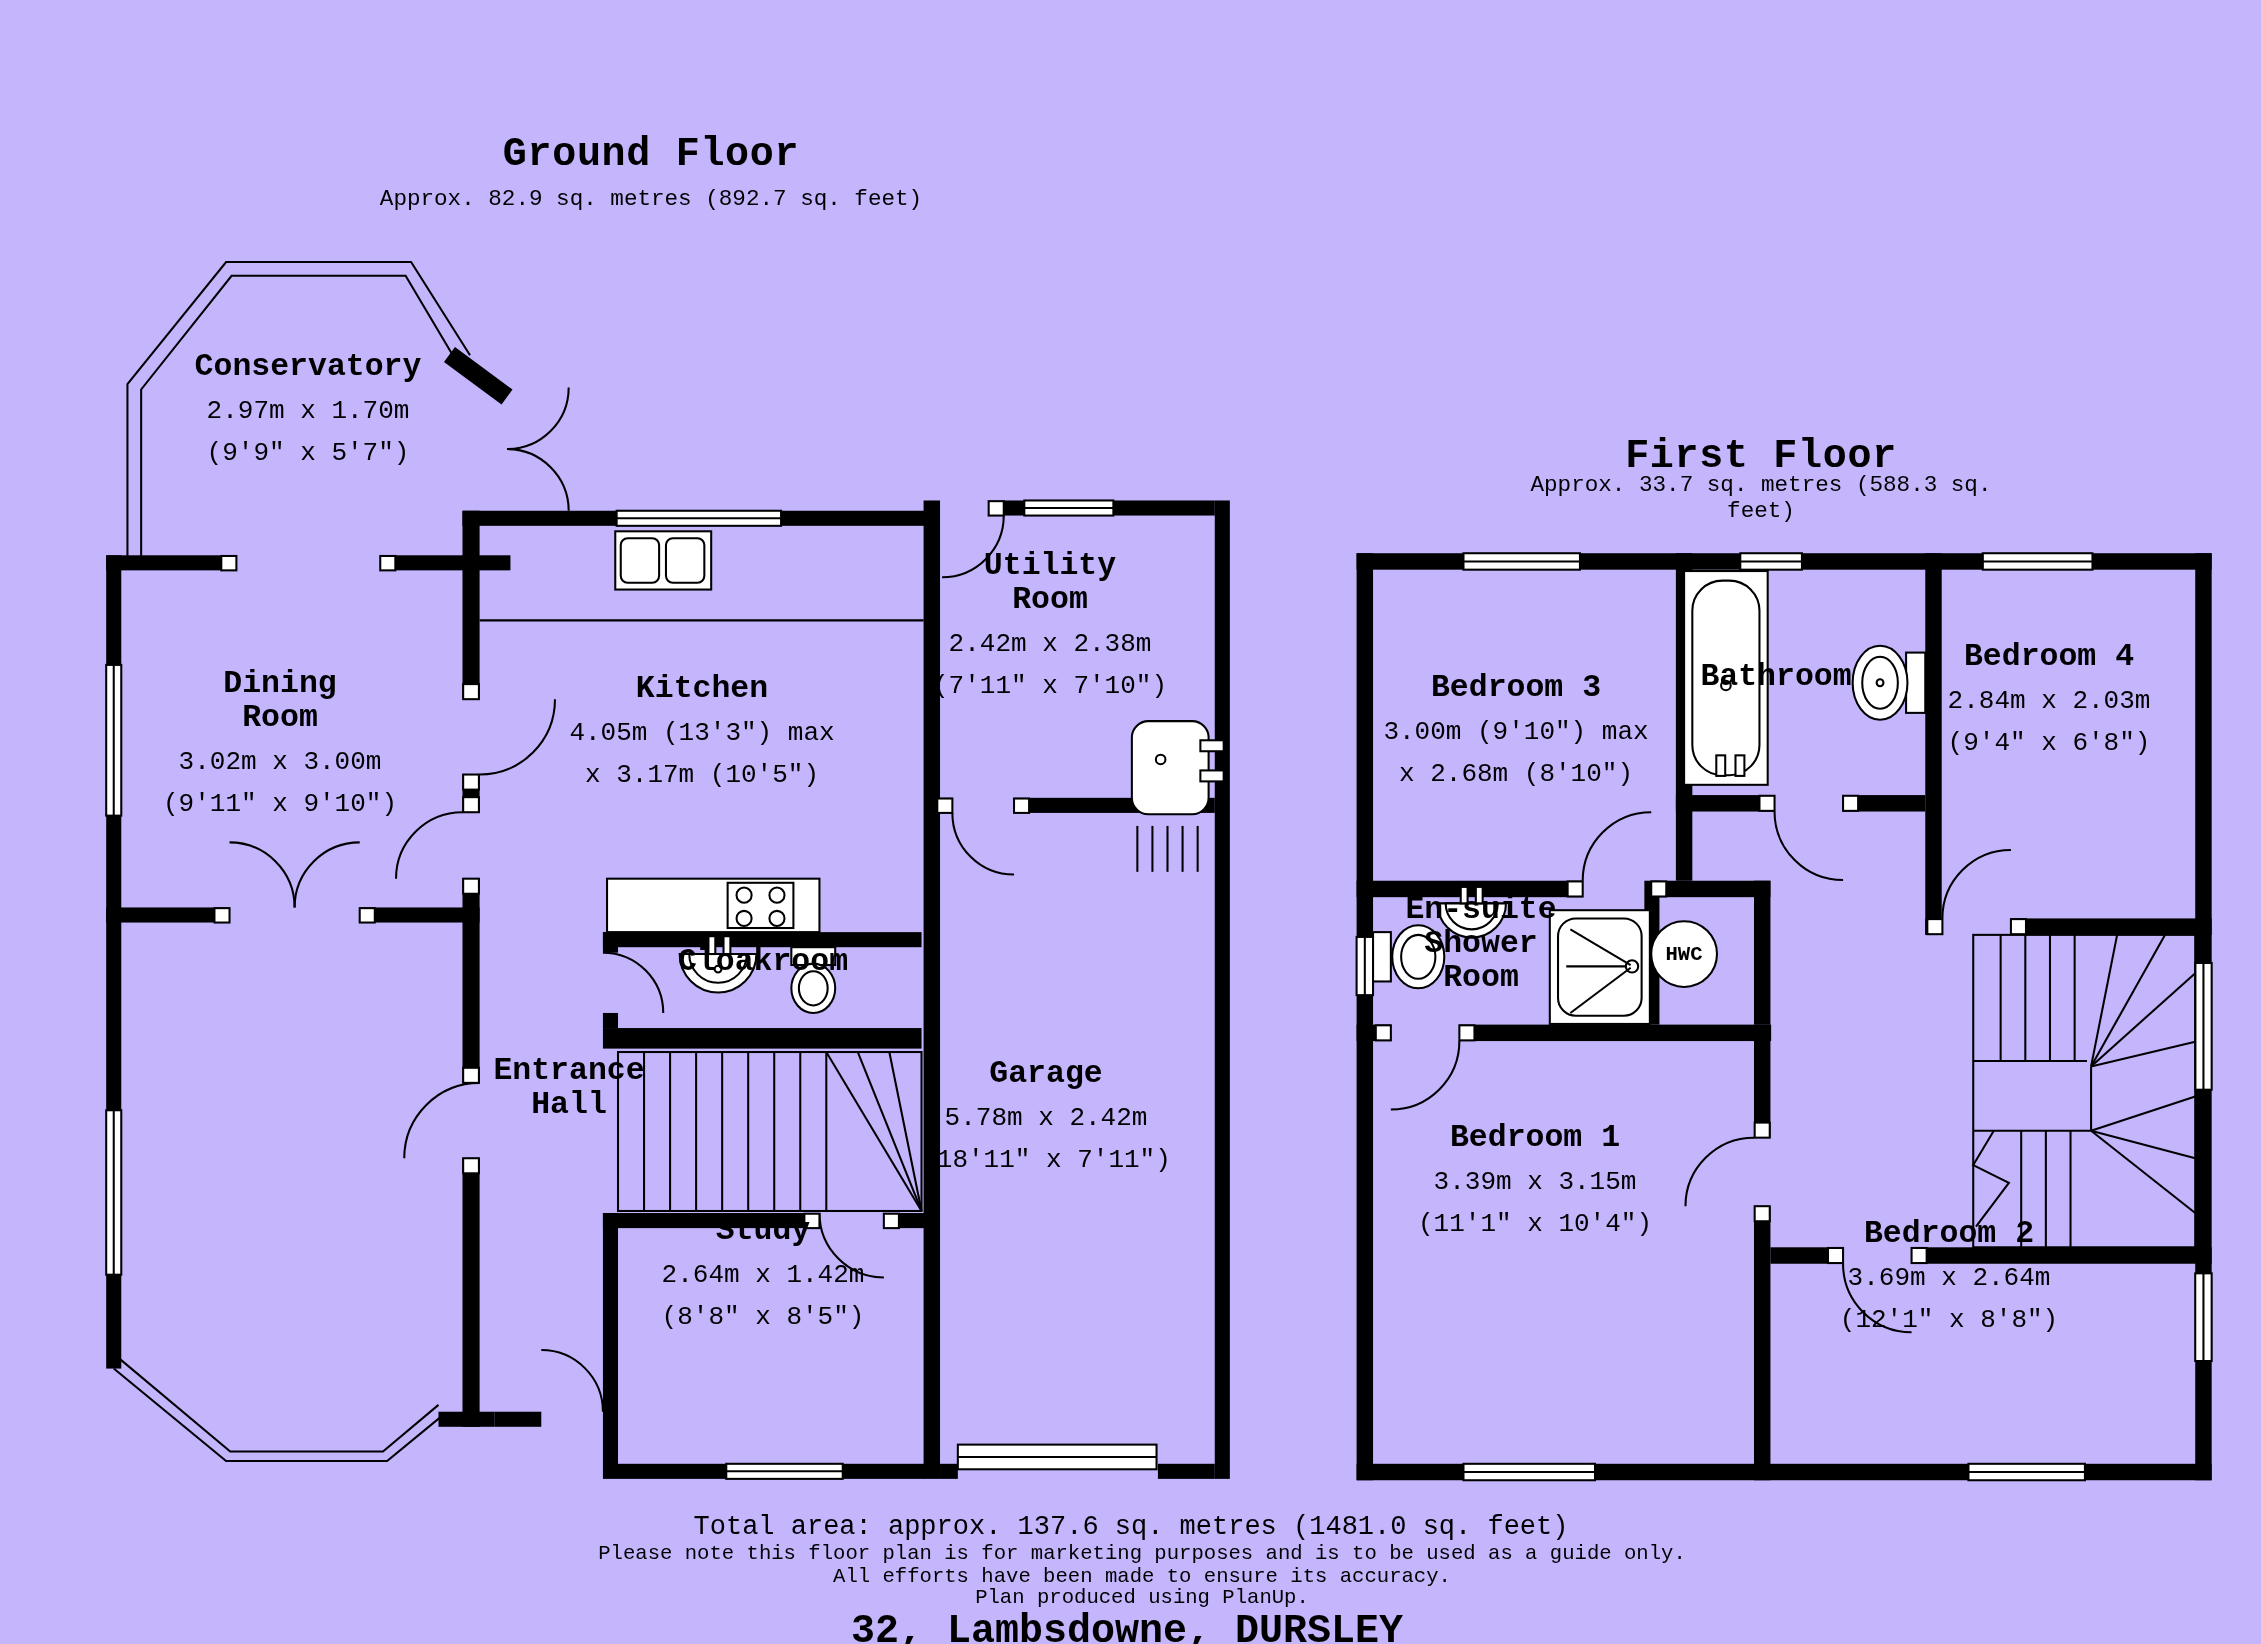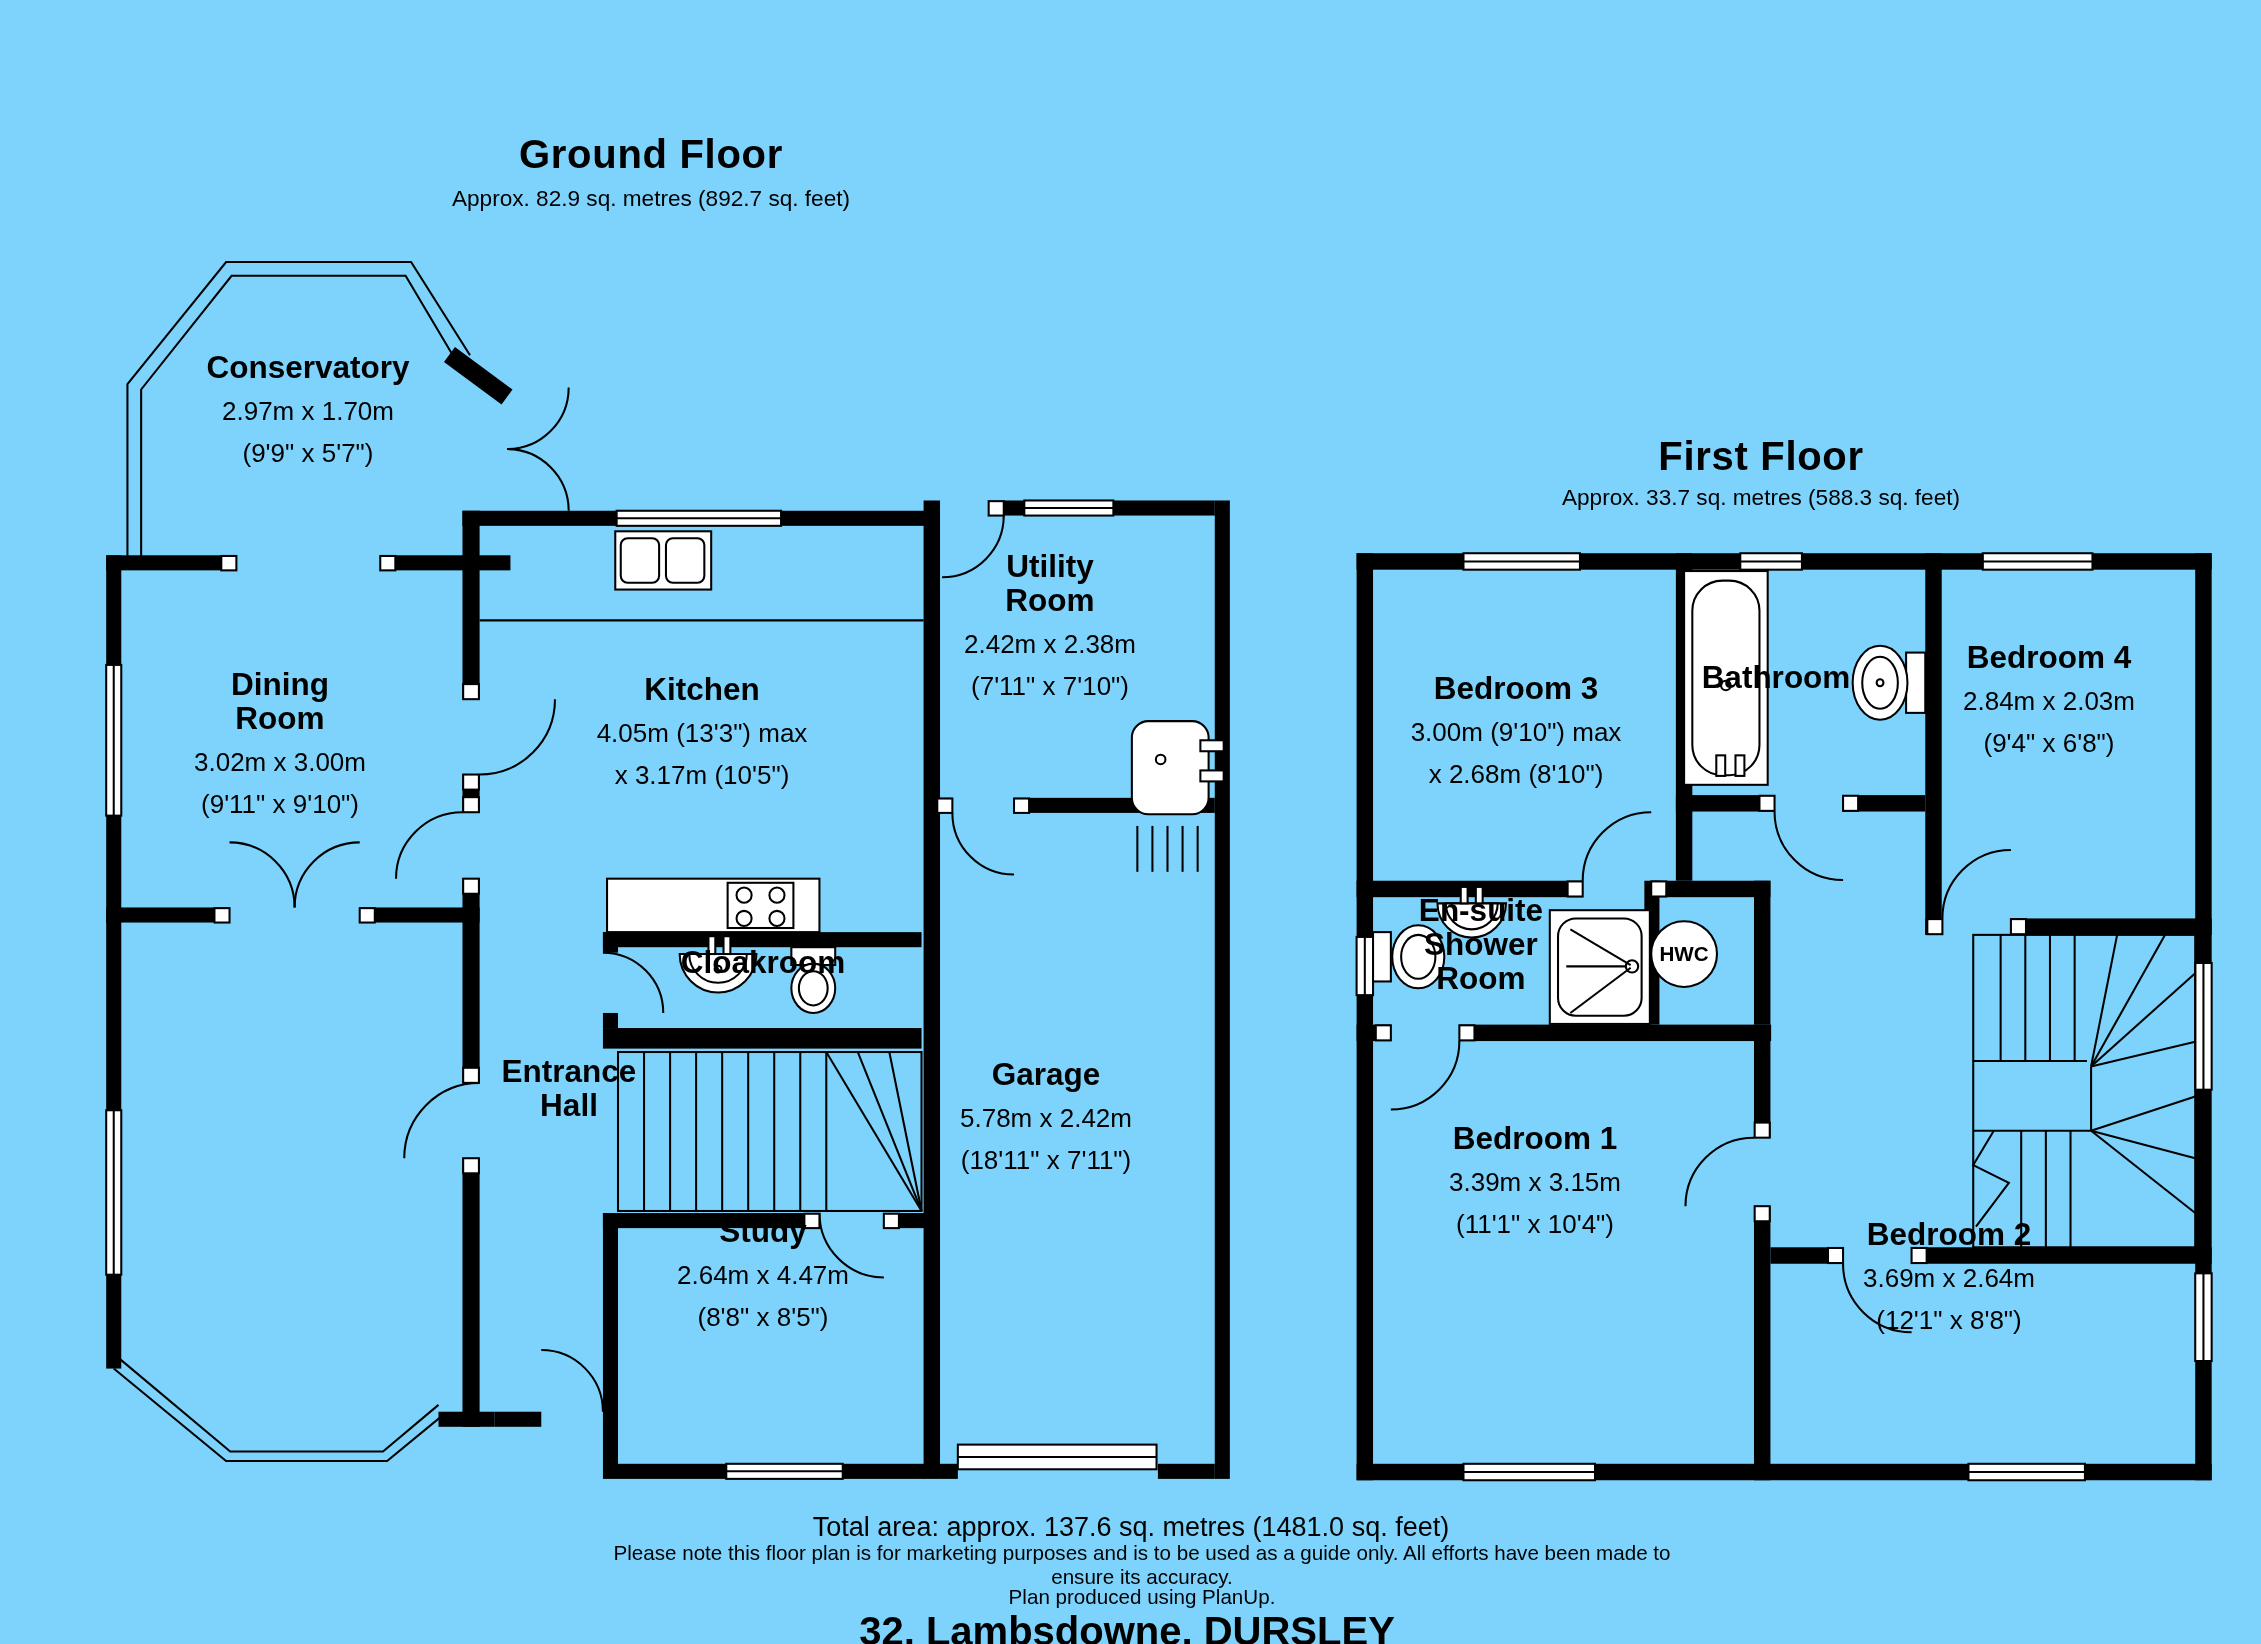--- a/index.html
+++ b/index.html
@@ -1,17 +1,17 @@
 <!DOCTYPE html>
 <html style="font-size:11px"><head>
 <meta charset="utf-8">
 <style>
   html,body{margin:0;padding:0;background:#ffffff;}
   body{width:2261px;height:1645px;font-family:"Liberation Sans",sans-serif;color:#000;}
-  .canvas{position:relative;width:2261px;height:1645px;overflow:hidden;background:#7dd3fc;}
+  .canvas{position:relative;width:2261px;height:1645px;overflow:hidden;background:#c4b5fd;font-family:Liberation Mono, monospace;}
   .canvas > svg{position:absolute;left:0;top:0;}
   .lbl{position:absolute;transform:translate(-50%,-50%);text-align:center;white-space:pre-line;}
   .floor-title{font-size:40px;font-weight:bold;letter-spacing:0.7px;}
   .floor-sub{font-size:22.6px;}
   .room .nm{font-size:31.5px;font-weight:bold;line-height:1.08;}
   .room .dm{font-size:26px;line-height:1.16;}
   .hwc{font-size:20.6px;font-weight:bold;}
   .total{font-size:27px;}
   .disc{font-size:20.6px;}
   .addr{font-size:40px;font-weight:bold;}
@@ -352,21 +352,21 @@
   </div>
   <div class="lbl room" style="left:569px;top:1088px;">
     <div class="nm">Entrance
 Hall</div>
   </div>
   <div class="lbl room" style="left:763px;top:962px;">
     <div class="nm">Cloakroom</div>
   </div>
   <div class="lbl room" style="left:763px;top:1273px;">
     <div class="nm">Study</div>
-    <div class="dm">2.64m x 4.47m</div>
+    <div class="dm">2.64m x 1.42m</div>
     <div class="dm">(8'8" x 8'5")</div>
   </div>
   <div class="lbl room" style="left:1046px;top:1116px;">
     <div class="nm">Garage</div>
     <div class="dm">5.78m x 2.42m</div>
     <div class="dm">(18'11" x 7'11")</div>
   </div>
 
   <div class="lbl floor-title" style="left:1761px;top:456px;">First Floor</div>
   <div class="lbl floor-sub" style="left:1761px;top:498px;">Approx. 33.7 sq. metres (588.3 sq. feet)</div>

